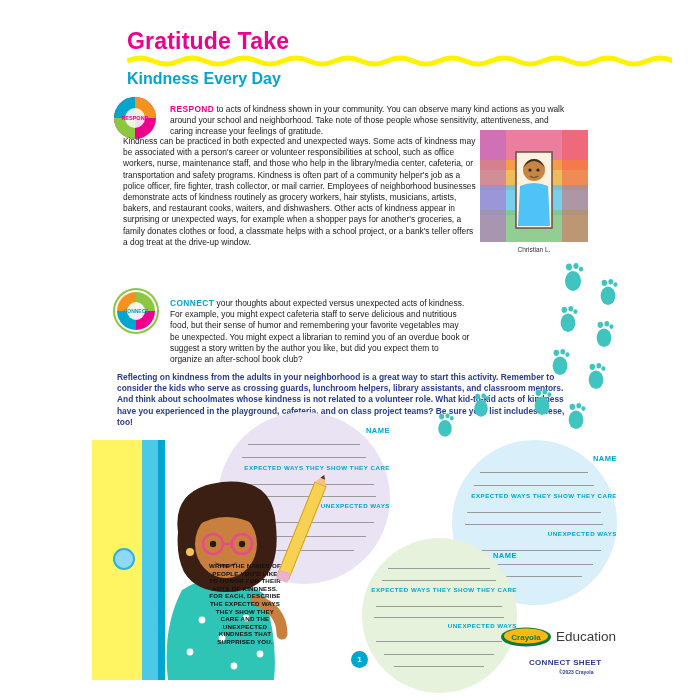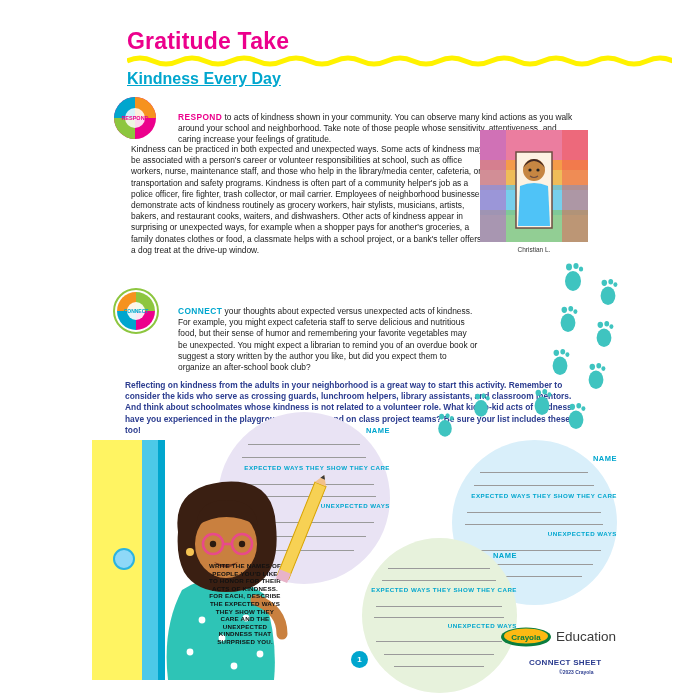--- a/index.html
+++ b/index.html
@@ -17,34 +17,34 @@
   .title {
     position:absolute; left:127px; top:28px;
     font-size:23px; font-weight:bold; color:#ec008c;
     letter-spacing:.2px;
   }
   .wavy {
     position:absolute; left:127px; top:55px; width:545px; height:12px;
   }
   .subtitle {
     position:absolute; left:127px; top:70px;
-    font-size:16px; font-weight:bold; color:#00a6ce;text-decoration:underline;
+    font-size:16px; font-weight:bold; color:#00a6ce;
   }
 
   
   .respond-badge {
     position:absolute; left:113px; top:96px; width:44px; height:44px;
   }
   .connect-badge {
     position:absolute; left:113px; top:288px; width:46px; height:46px;
   }
   p.body {
     position:absolute;
     font-size:8.4px; line-height:11.2px; color:#1a1a1a;
-    margin:12px;
+    margin:4px;
     text-align:left;
   }
   .lead-word { color:#ec008c; font-weight:bold; letter-spacing:.4px; }
   .lead-word-blue { color:#00a6ce; font-weight:bold; letter-spacing:.4px; }
 
   #p-respond { left:166px; top:100px; width:400px; }
   #p-kindness { left:119px; top:132px; width:355px; }
   #p-connect { left:166px; top:294px; width:300px; }
   #p-reflect { left:113px; top:368px; width:457px; color:#2b3c8f; font-weight:bold; }
 

